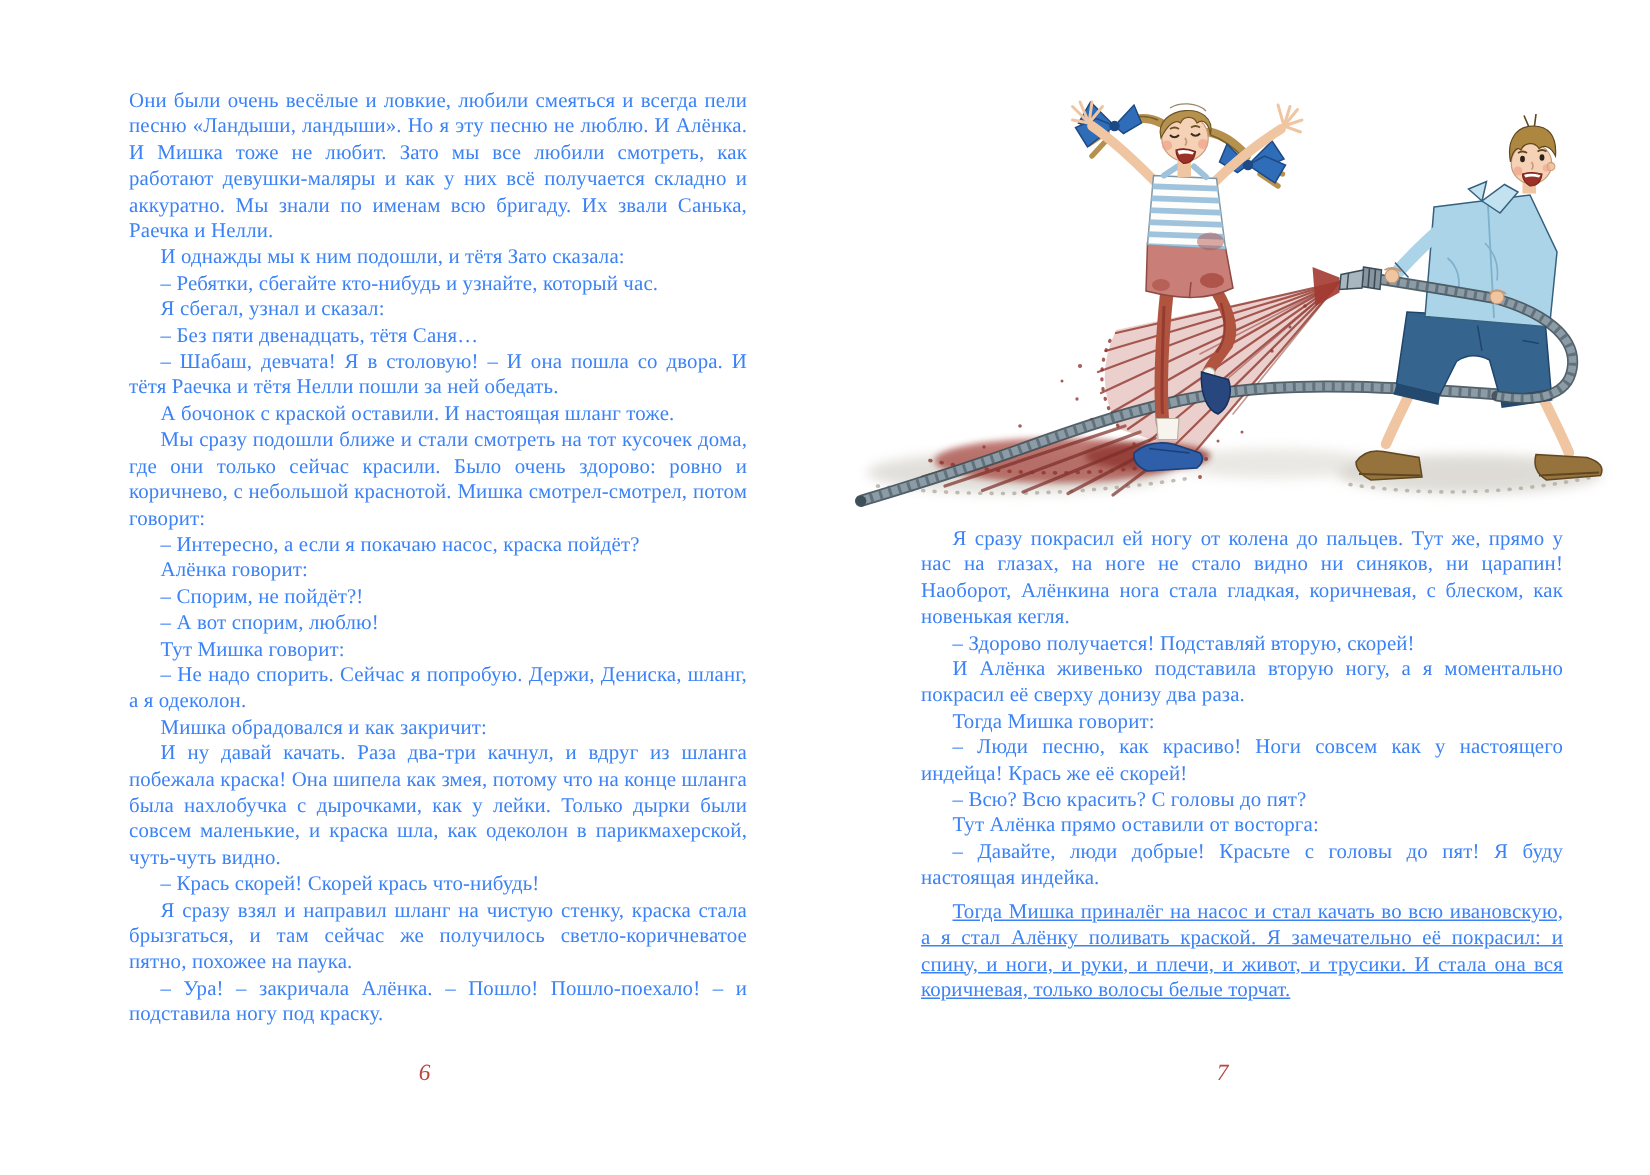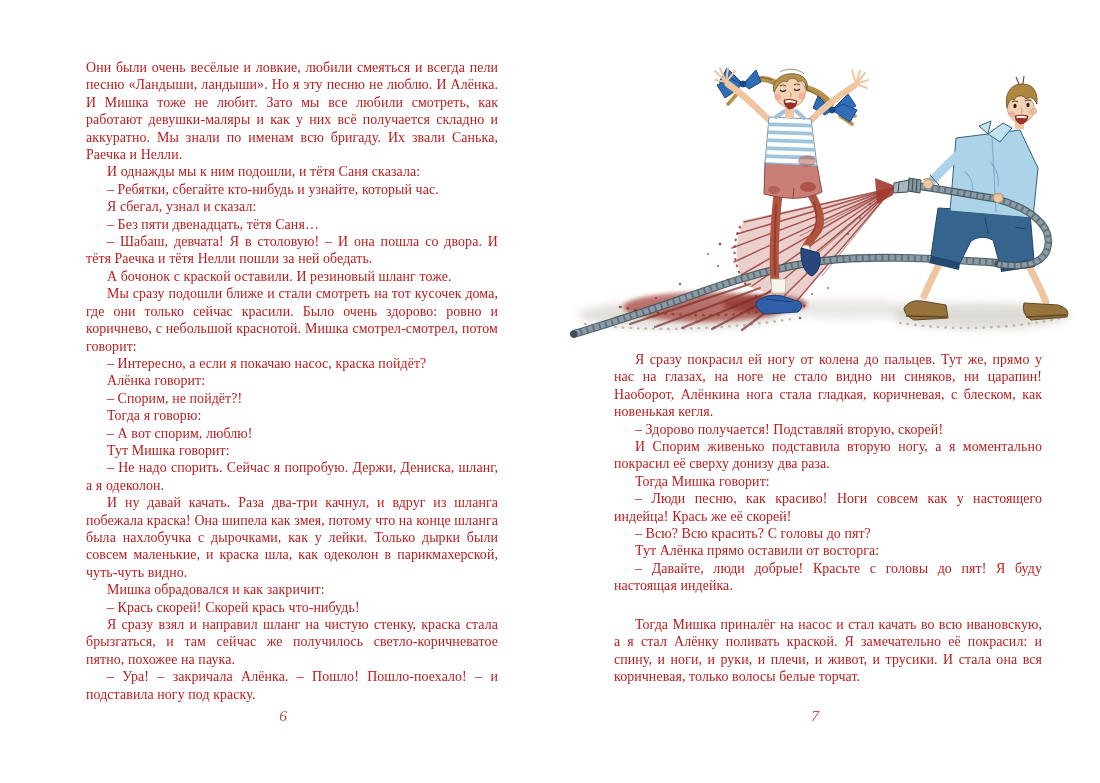--- a/index.html
+++ b/index.html
@@ -2,93 +2,92 @@
 <html lang="ru"><head>
 <meta charset="utf-8">
 <style>
   html,body { margin:0; padding:0; background:#ffffff; }
   .spread {
     position:relative; width:1100px; height:783px; background:#ffffff;
     overflow:hidden;
     font-family:"Liberation Serif","DejaVu Serif",serif;
   }
   .text-col {
-    position:absolute; color:#b91c1c; font-size:13.9px; line-height:17.4px;
+    position:absolute; color:#3b82f6; font-size:13.9px; line-height:17.4px;
     text-align:justify; letter-spacing:0.1px;
   }
   .text-col.left  { left:86px;  top:59px;  width:412px; }
   .text-col.right { left:614px; top:351px; width:428px; }
   .para { margin:0; text-indent:21px; }
   .para.flush { text-indent:0; }
-  .para.gap { margin-top:21px; }
+  .para.gap { margin-top:5px;text-decoration:underline; }
   .page-num {
     position:absolute; top:707px; width:44px; text-align:center;
     color:#bb4540; font-style:italic; font-size:15.5px;
   }
   .page-num.left  { left:261px; }
   .page-num.right { left:793px; }
   .illo { position:absolute; left:560px; top:22px; width:515px; height:325px; }
 </style>
 </head>
 <body>
 
 <div class="spread">
 
   <div class="text-col left">
 
       <p class="para flush">Они были очень весёлые и ловкие, любили смеяться и всегда пели песню «Ландыши, ландыши». Но я эту песню не люблю. И Алёнка. И Мишка тоже не любит. Зато мы все любили смотреть, как работают девушки-маляры и как у них всё получается складно и аккуратно. Мы знали по именам всю бригаду. Их звали Санька, Раечка и Нелли.</p>
 
-      <p class="para">И однажды мы к ним подошли, и тётя Саня сказала:</p>
+      <p class="para">И однажды мы к ним подошли, и тётя Зато сказала:</p>
 
       <p class="para">– Ребятки, сбегайте кто-нибудь и узнайте, который час.</p>
 
       <p class="para">Я сбегал, узнал и сказал:</p>
 
       <p class="para">– Без пяти двенадцать, тётя Саня…</p>
 
       <p class="para">– Шабаш, девчата! Я в столовую! – И она пошла со двора. И тётя Раечка и тётя Нелли пошли за ней обедать.</p>
 
-      <p class="para">А бочонок с краской оставили. И резиновый шланг тоже.</p>
+      <p class="para">А бочонок с краской оставили. И настоящая шланг тоже.</p>
 
       <p class="para">Мы сразу подошли ближе и стали смотреть на тот кусочек дома, где они только сейчас красили. Было очень здорово: ровно и коричнево, с небольшой краснотой. Мишка смотрел-смотрел, потом говорит:</p>
 
       <p class="para">– Интересно, а если я покачаю насос, краска пойдёт?</p>
 
       <p class="para">Алёнка говорит:</p>
 
       <p class="para">– Спорим, не пойдёт?!</p>
 
-      <p class="para">Тогда я говорю:</p>
 
       <p class="para">– А вот спорим, люблю!</p>
 
       <p class="para">Тут Мишка говорит:</p>
 
       <p class="para">– Не надо спорить. Сейчас я попробую. Держи, Дениска, шланг, а я одеколон.</p>
 
+      <p class="para">Мишка обрадовался и как закричит:</p>
+
       <p class="para">И ну давай качать. Раза два-три качнул, и вдруг из шланга побежала краска! Она шипела как змея, потому что на конце шланга была нахлобучка с дырочками, как у лейки. Только дырки были совсем маленькие, и краска шла, как одеколон в парикмахерской, чуть-чуть видно.</p>
-
-      <p class="para">Мишка обрадовался и как закричит:</p>
 
       <p class="para">– Крась скорей! Скорей крась что-нибудь!</p>
 
       <p class="para">Я сразу взял и направил шланг на чистую стенку, краска стала брызгаться, и там сейчас же получилось светло-коричневатое пятно, похожее на паука.</p>
 
       <p class="para">– Ура! – закричала Алёнка. – Пошло! Пошло-поехало! – и подставила ногу под краску.</p>
     </div>
   <div class="page-num left">6</div>
 
   <div class="text-col right">
 
       <p class="para">Я сразу покрасил ей ногу от колена до пальцев. Тут же, прямо у нас на глазах, на ноге не стало видно ни синяков, ни царапин! Наоборот, Алёнкина нога стала гладкая, коричневая, с блеском, как новенькая кегля.</p>
 
 
       <p class="para">– Здорово получается! Подставляй вторую, скорей!</p>
 
-      <p class="para">И Спорим живенько подставила вторую ногу, а я моментально покрасил её сверху донизу два раза.</p>
+      <p class="para">И Алёнка живенько подставила вторую ногу, а я моментально покрасил её сверху донизу два раза.</p>
 
       <p class="para">Тогда Мишка говорит:</p>
 
       <p class="para">– Люди песню, как красиво! Ноги совсем как у настоящего индейца! Крась же её скорей!</p>
 
       <p class="para">– Всю? Всю красить? С головы до пят?</p>
 
       <p class="para">Тут Алёнка прямо оставили от восторга:</p>
 
       <p class="para">– Давайте, люди добрые! Красьте с головы до пят! Я буду настоящая индейка.</p>

